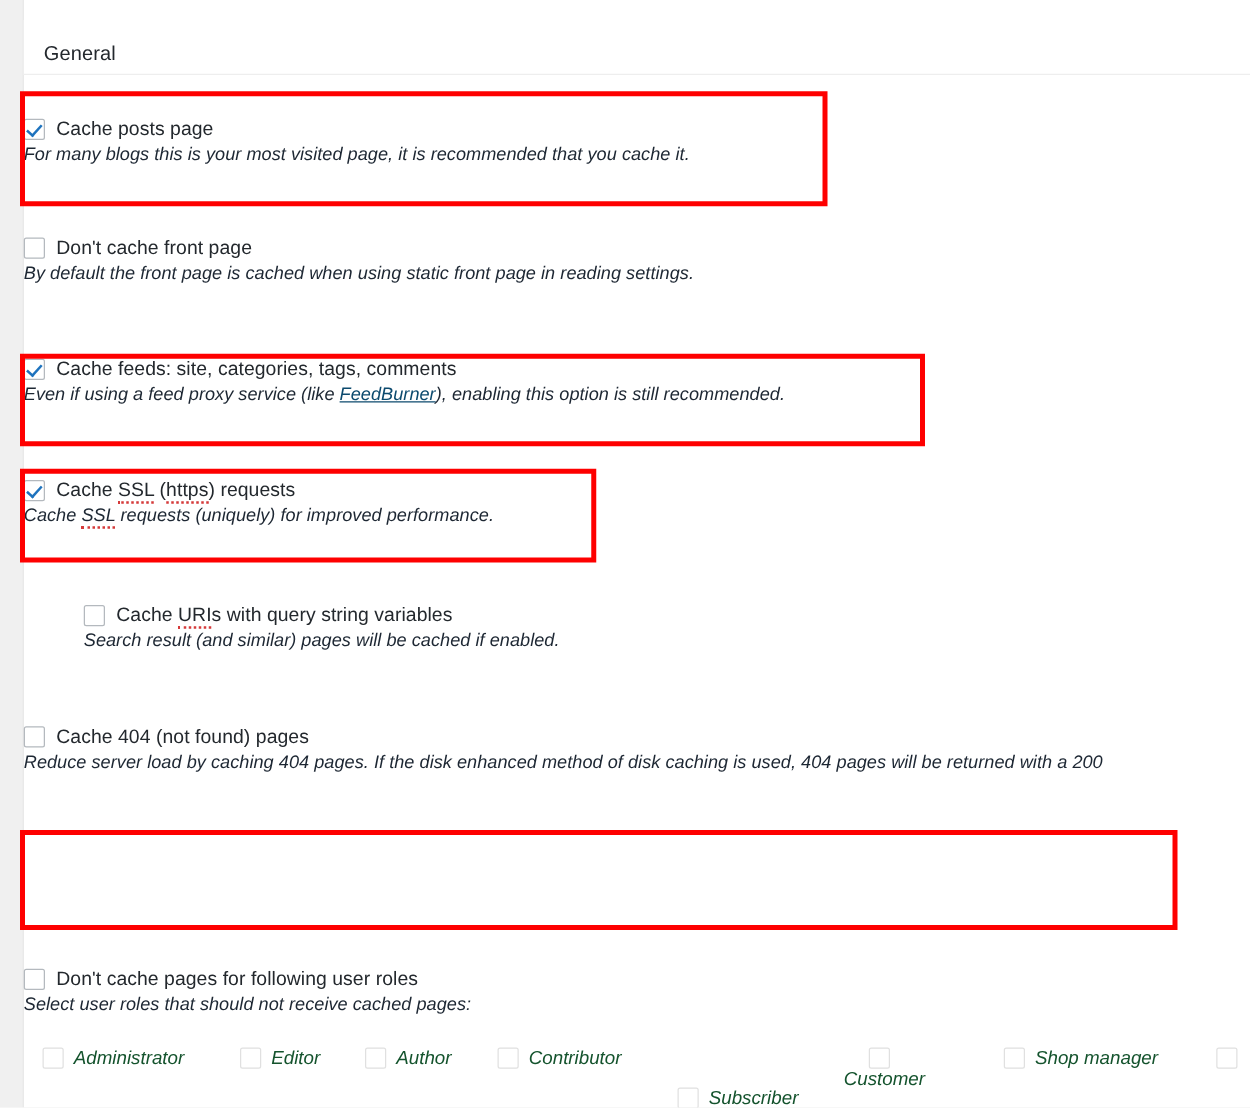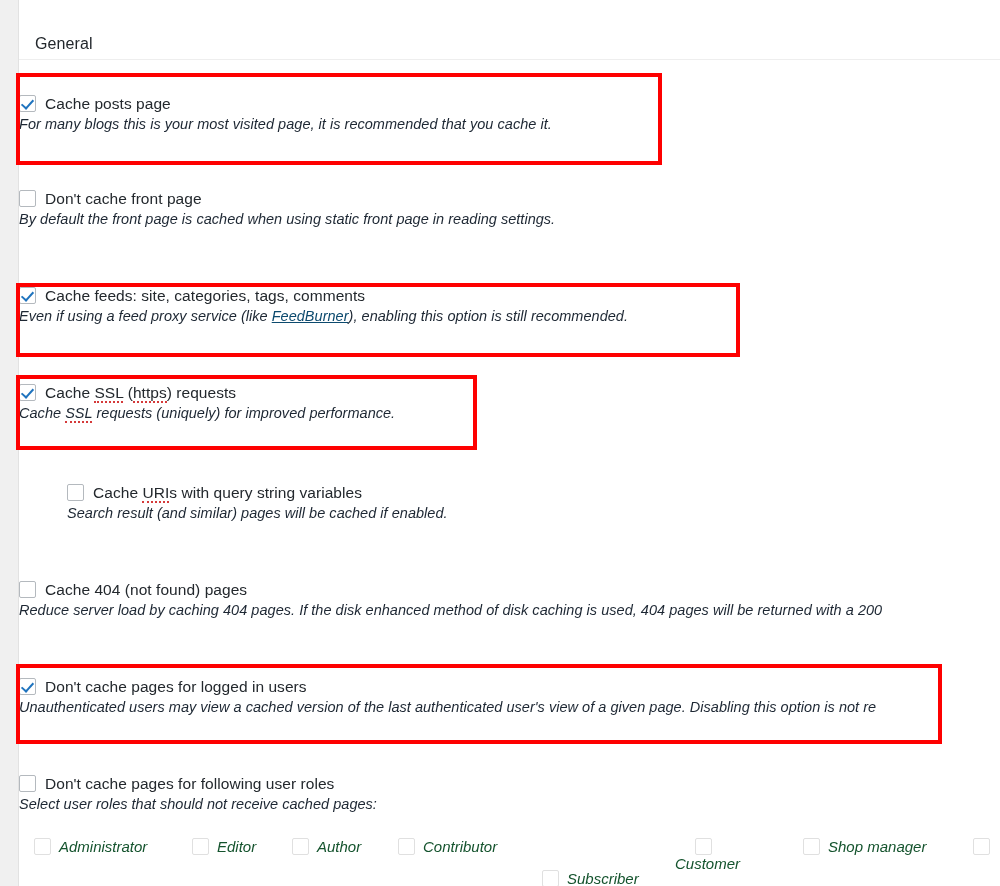--- a/index.html
+++ b/index.html
@@ -202,27 +202,20 @@
     </div>
 
     <div class="option" style="top:581px;">
       <label class="opt-line">
         <span class="cb"></span>
         <span class="opt-label">Cache 404 (not found) pages</span>
       </label>
       <div class="opt-desc">Reduce server load by caching 404 pages. If the disk enhanced method of disk caching is used, 404 pages will be returned with a 200</div>
     </div>
 
-    <div class="option" style="top:678px;">
-      <label class="opt-line">
-        <span class="cb checked"></span>
-        <span class="opt-label">Don't cache pages for logged in users</span>
-      </label>
-      <div class="opt-desc">Unauthenticated users may view a cached version of the last authenticated user's view of a given page. Disabling this option is not re</div>
-    </div>
 
     <div class="option" style="top:775px;">
       <label class="opt-line">
         <span class="cb"></span>
         <span class="opt-label">Don't cache pages for following user roles</span>
       </label>
       <div class="opt-desc">Select user roles that should not receive cached pages:</div>
     </div>
 
     <div class="roles-row" id="roles-row" style="top:838px;">

